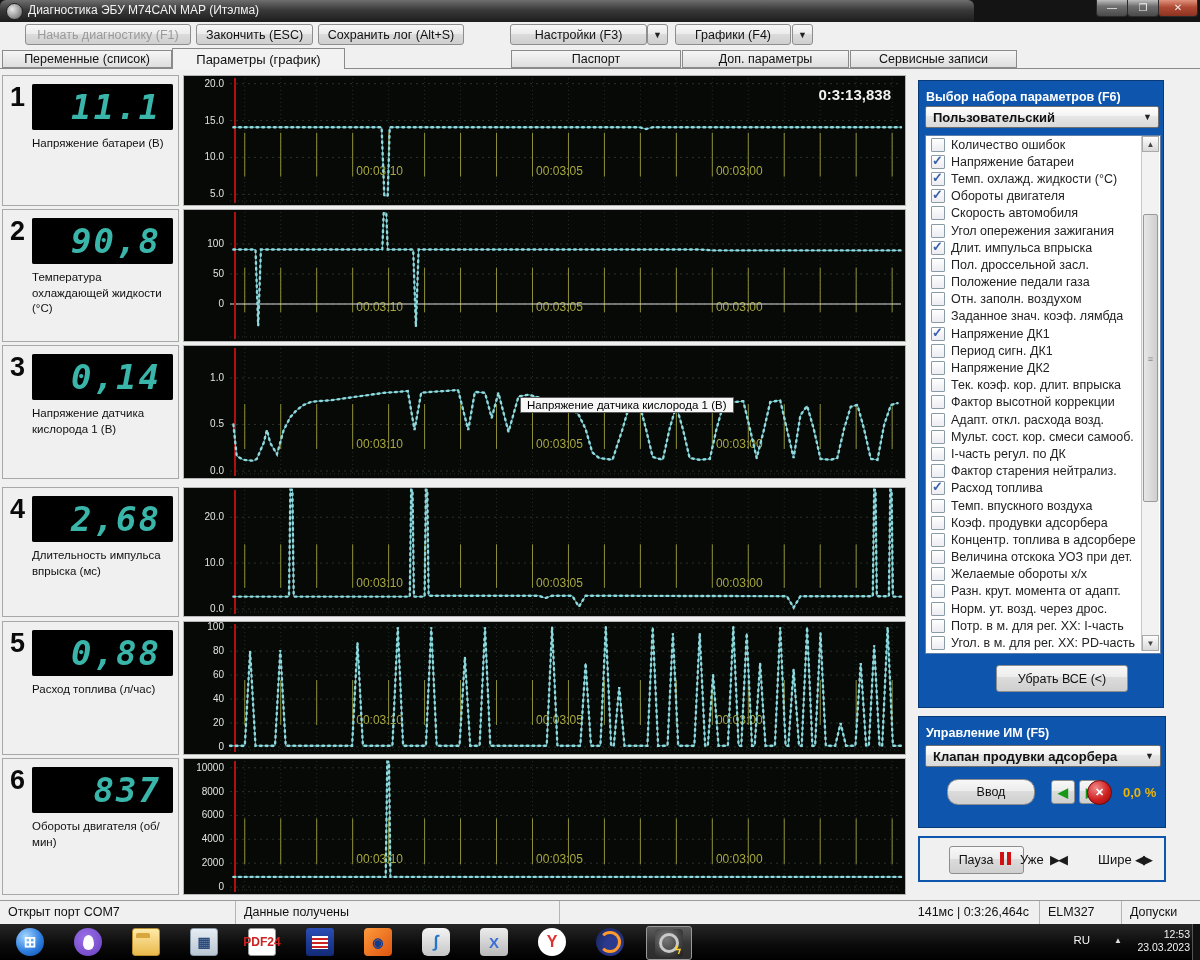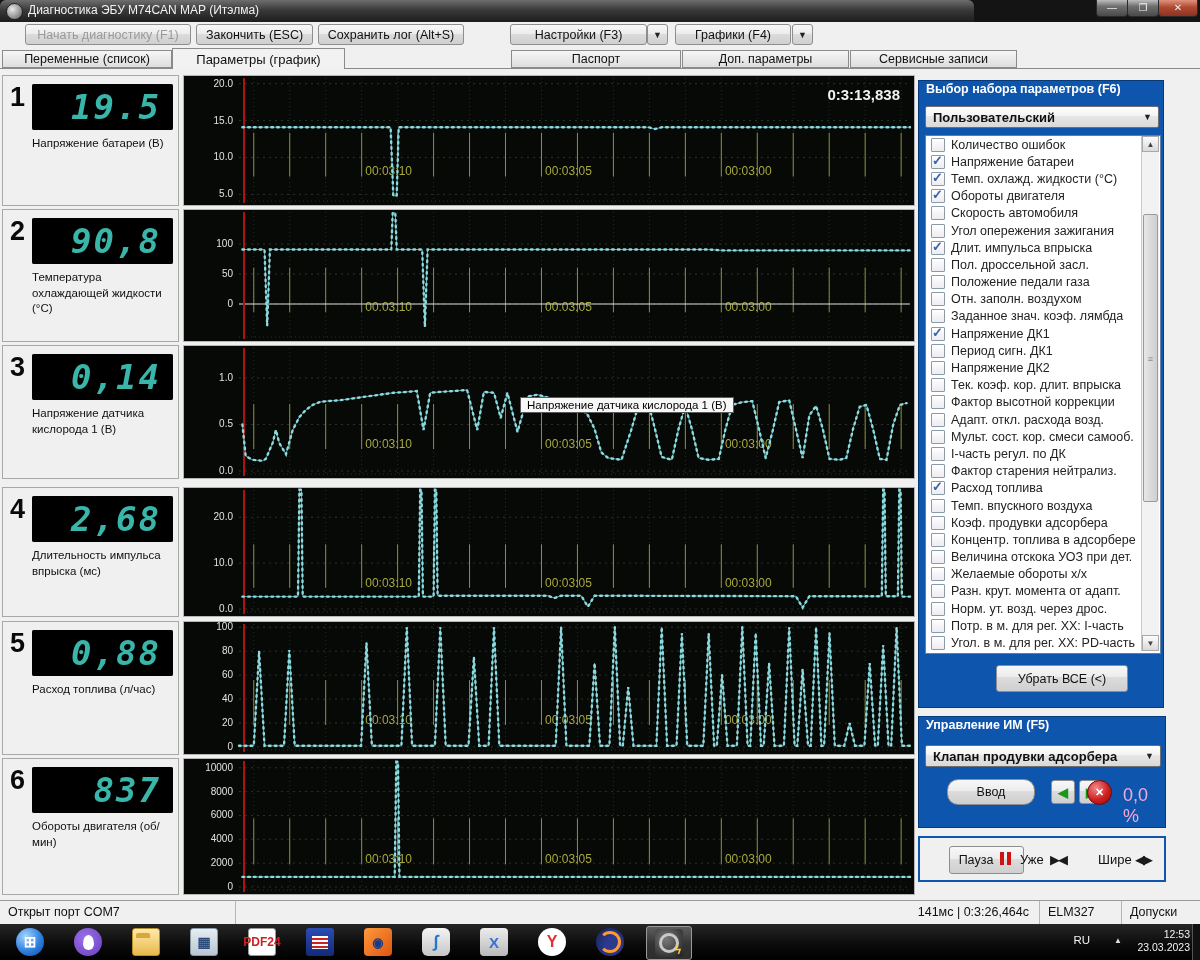--- a/index.html
+++ b/index.html
@@ -36,46 +36,46 @@
   .gauge{position:absolute;left:0;width:177px;background:#f0f0f0;border:1px solid #a8a8a8;box-sizing:border-box;}
   .gnum{position:absolute;left:7px;top:6px;font-size:27px;font-weight:bold;color:#0a0a0a;}
   .lcd{position:absolute;left:29px;top:8px;width:141px;height:46px;background:#000;border-radius:2px;
     box-shadow:inset 0 0 4px #000;}
   .lcd .val{display:block;text-align:right;padding-right:12px;line-height:46px;
     font-family:"DejaVu Sans Mono",monospace;font-weight:bold;font-style:italic;
     font-size:34px;letter-spacing:2px;color:#3ab5aa;}
   .glabel{position:absolute;left:29px;top:60px;width:142px;font-size:11.5px;color:#101010;line-height:1.35;}
   
   .charts{position:absolute;left:183px;top:75px;width:723px;height:820px;}
-  .chart-strip{position:absolute;left:0;width:721px;border:1px solid #b5b5b5;background:#070907;overflow:hidden;padding-left:9px;}
+  .chart-strip{position:absolute;left:0;width:721px;border:1px solid #b5b5b5;background:#070907;overflow:hidden;}
   .tooltip{position:absolute;left:337px;top:322px;background:#f7f7f7;border:1px solid #5a5a5a;
     font-size:11.5px;color:#000;padding:1px 6px;white-space:nowrap;z-index:5;}
   
   .bluepanel{position:absolute;background:#0e56ad;border:1px solid #083a78;box-sizing:border-box;}
-  .bp-head{color:#fff;font-weight:bold;font-size:12.5px;padding:1px 7px 3px;}
+  .bp-head{color:#fff;font-weight:bold;font-size:12.5px;padding:9px 7px 3px;}
   .dd{position:relative;background:linear-gradient(#ffffff,#f2f2f2 45%,#e6e6e6 46%,#d9d9d9);
     border:1px solid #6f6f6f;border-radius:2px;height:22px;box-sizing:border-box;}
   .dd .dtxt{position:absolute;left:7px;top:3px;font-size:13px;font-weight:bold;color:#101010;}
   .dd .darr{position:absolute;right:6px;top:5px;font-size:9px;color:#222;}
   .plist{position:absolute;background:#fff;border:1px solid #5f7ea8;overflow:hidden;}
   .pitem{height:17.2px;display:flex;align-items:center;padding-left:5px;font-size:12.5px;color:#222;}
   .cb{width:12px;height:12px;border:1px solid #8a9ba8;background:linear-gradient(#fff,#ececf2);
     margin-right:6px;flex:none;position:relative;border-radius:1px;}
   .cb.on::after{content:"✓";position:absolute;left:0px;top:-3px;font-size:13px;font-weight:bold;color:#3a62ad;}
   .sb{position:absolute;width:17px;background:#f2f2f2;border-left:1px solid #c8c8c8;}
   .sb .ar{position:absolute;left:0;width:17px;height:16px;background:linear-gradient(#fdfdfd,#d9d9d9);
     border:1px solid #a9a9a9;box-sizing:border-box;font-size:8px;color:#444;text-align:center;line-height:15px;}
   .sb .thumb{position:absolute;left:1px;width:15px;background:linear-gradient(90deg,#e7e7e7,#cfcfcf);
     border:1px solid #9a9a9a;border-radius:2px;box-sizing:border-box;color:#888;font-size:9px;
     text-align:center;}
   
   .arrbtn{width:24px;height:24px;font-size:13px;color:#179917;font-weight:bold;}
   .stopbtn{width:23px;height:23px;border-radius:50%;background:radial-gradient(circle at 35% 30%,#f08a8a,#cf1f1f 55%,#8e0b0b);
     border:1px solid #6e0808;color:#fff;font-size:11px;font-weight:bold;display:flex;align-items:center;justify-content:center;}
-  .pct{font-size:18px;color:#f9a8d4;font-weight:normal;}
+  .pct{font-size:13px;color:#eab308;font-weight:bold;}
   .pausepanel{position:absolute;background:#f0f0f0;border:2px solid #0e56ad;box-sizing:border-box;}
   .pbars{display:inline-block;margin-left:7px;}
   .pbars i{display:inline-block;width:4px;height:13px;background:#d01212;margin-right:3px;}
   .tri{font-size:13px;color:#1a1a1a;letter-spacing:-2px;}
   .plabel{font-size:13px;color:#101010;}
   
   .statusbar{position:absolute;left:0;top:900px;width:1200px;height:24px;background:#f0f0f0;
     border-top:1px solid #9a9a9a;font-size:12.5px;color:#111;}
   .scell{position:absolute;top:0;height:23px;line-height:23px;border-right:1px solid #b5b5b5;
     padding-left:8px;box-sizing:border-box;}
@@ -140,21 +140,21 @@
     <div class="tab" style="left:682px;width:167px;">Доп. параметры</div>
     <div class="tab" style="left:850px;width:167px;">Сервисные записи</div>
   </div>
   <div class="tabline"></div>
   <div class="content"></div>
 
   <div class="left-col">
       <div class="gauge" style="top: 0px; height: 131px;">
         <span class="gnum">1</span>
         <div class="lcd">
-          <span class="val">19.5</span>
+          <span class="val">11.1</span>
         </div>
         <div class="glabel">Напряжение батареи (В)</div>
       </div>
       <div class="gauge" style="top: 134px; height: 133px;">
         <span class="gnum">2</span>
         <div class="lcd">
           <span class="val">90,8</span>
         </div>
         <div class="glabel">Температура охлаждающей жидкости (°C)</div>
       </div>
@@ -691,20 +691,21 @@
       <span class="pbars"><i></i><i></i></span>
     </div>
     <span class="plabel" style="position:absolute;left:100px;top:14px;">Уже</span>
     <span class="tri" style="position:absolute;left:130px;top:14px;">▶◀</span>
     <span class="plabel" style="position:absolute;left:178px;top:14px;">Шире</span>
     <span class="tri" style="position:absolute;left:215px;top:14px;">◀▶</span>
   </div>
 
   <div class="statusbar">
     <span class="scell" style="left:0;width:236px;">Открыт порт COM7</span>
+    <span class="scell" style="left:236px;width:324px;">Данные получены</span>
     <span class="scell" style="left:560px;width:290px;border-right:none;"></span>
     <span class="scell" style="left:850px;width:190px;text-align:right;padding-right:10px;">141мс | 0:3:26,464с</span>
     <span class="scell" style="left:1040px;width:82px;">ELM327</span>
     <span class="scell" style="left:1122px;width:78px;border-right:none;">Допуски</span>
   </div>
 
   <div class="taskbar">
     <div class="tb-right">
       <span class="tb-lang">RU</span>
       <span class="tb-up">▲</span>

